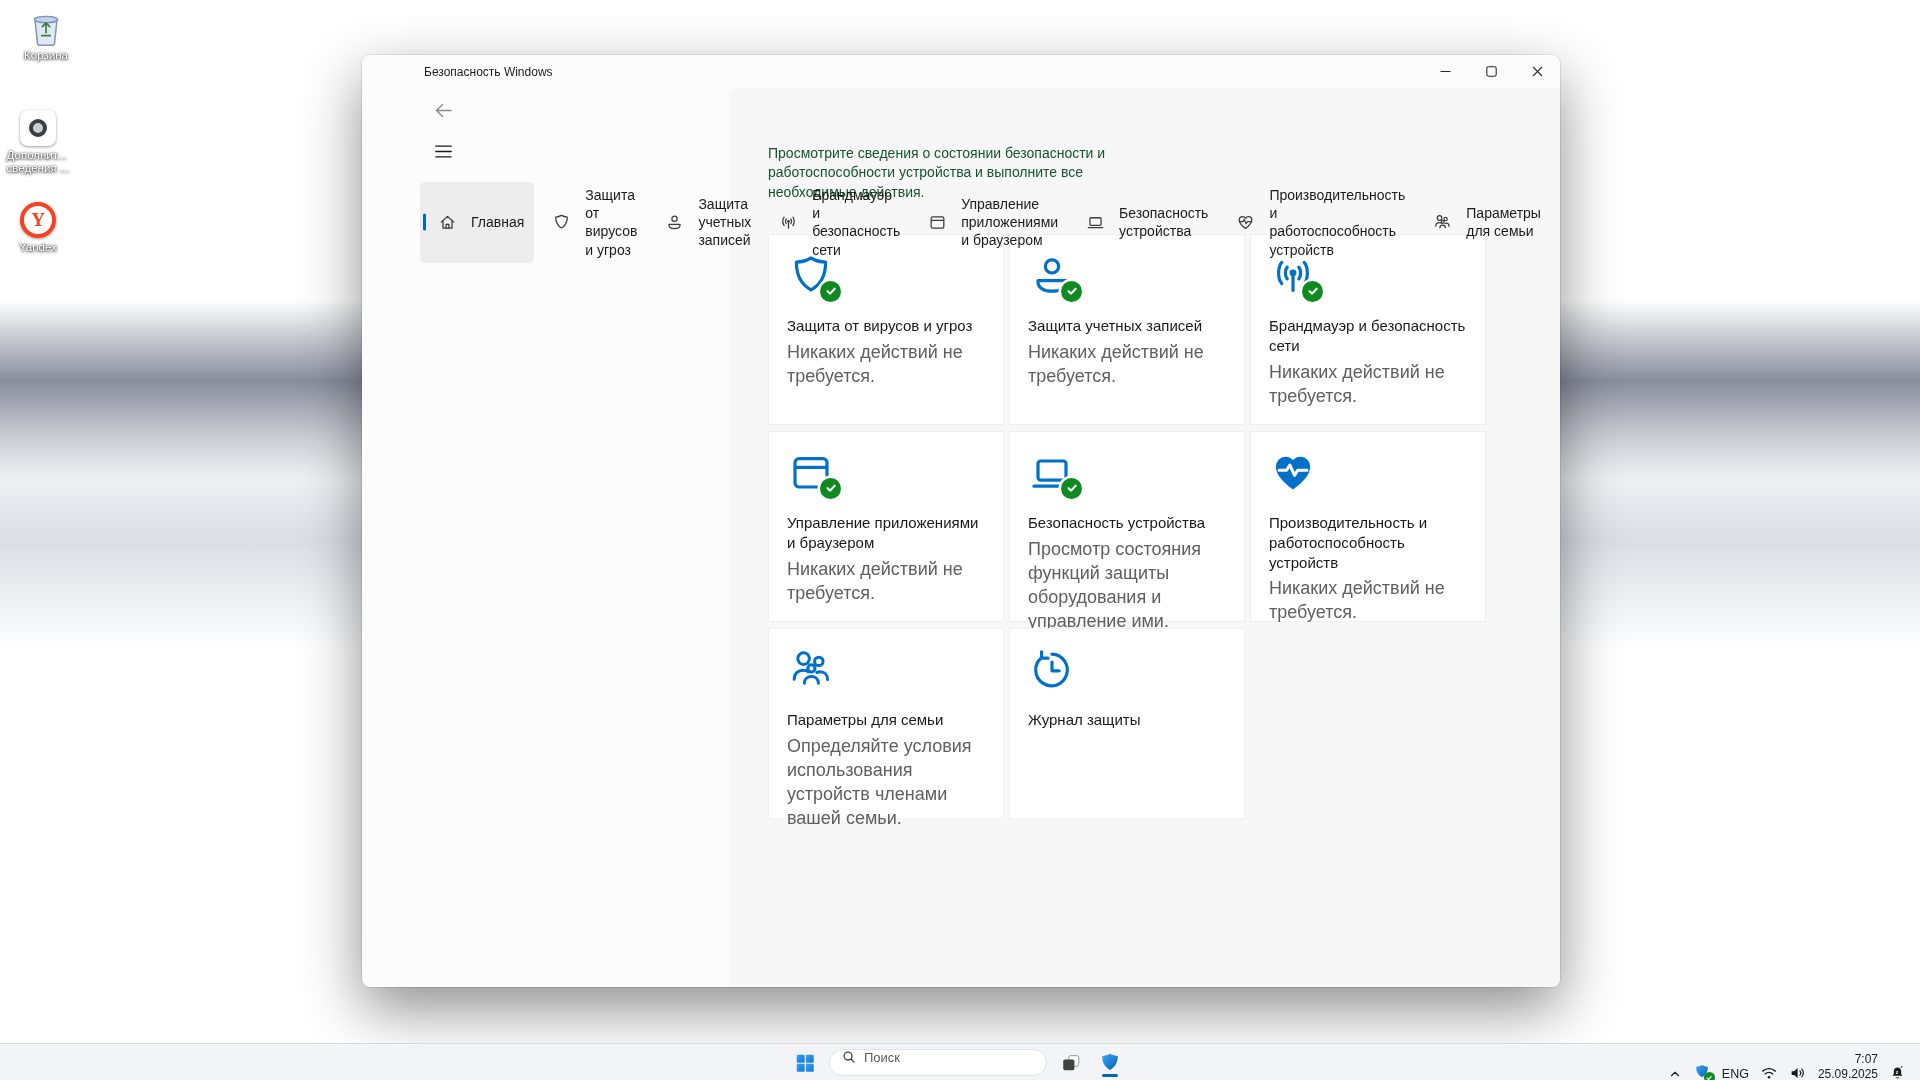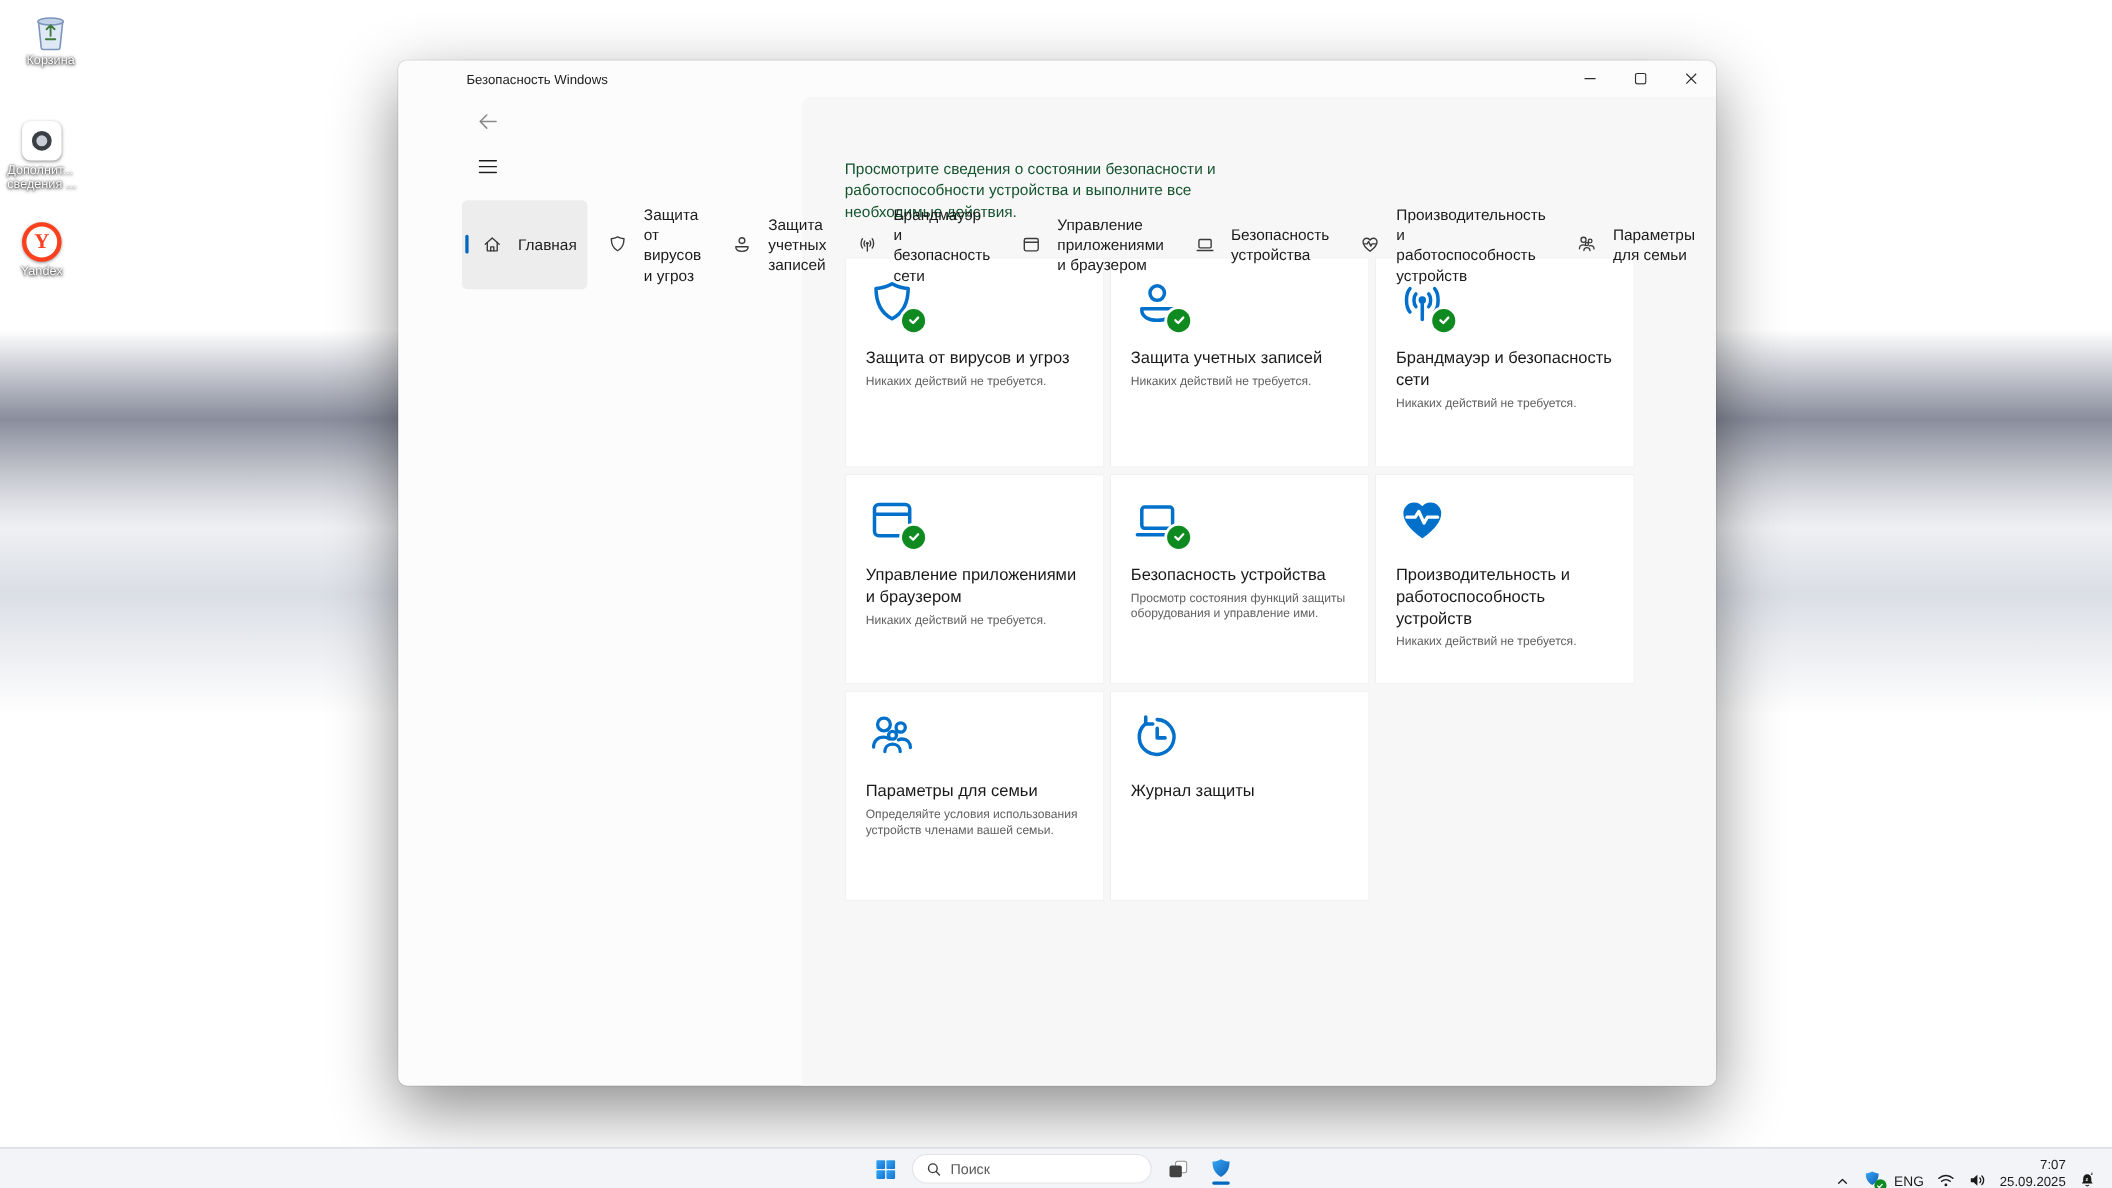--- a/index.html
+++ b/index.html
@@ -54,27 +54,27 @@
   
   .main { flex:1; background:#f7f7f8; border-top-left-radius:8px; padding:38px 0 0 39px; overflow:hidden; }
   .h1 { font-size:26px; font-weight:400; color:#191919; letter-spacing:.2px; }
   .sub { margin-top:18px; max-width:400px; font-size:14px; line-height:1.38; color:#14532d; }
   .cards { margin-top:32px; display:grid; grid-template-columns:repeat(3, 236px); grid-auto-rows:191px; gap:6px 5px; }
   .card { background:#fff; border:1px solid #f0f0f0; padding:17px 18px; cursor:default; }
   .card-icon { position:relative; width:48px; height:48px; color:#0070cb; }
   .card-icon svg.big { width:48px; height:48px; }
   .badge { position:absolute; right:-6px; bottom:-2px; width:21px; height:21px; border-radius:50%; background:#0e8a20; box-shadow:0 0 0 2.5px #fff; display:flex; align-items:center; justify-content:center; }
   .card-title { margin-top:16px; font-size:15px; line-height:1.32; color:#191919; }
-  .card-status { margin-top:4px; font-size:11px; line-height:1.34; color:#5f5f5f; }
+  .card-status { margin-top:4px; font-size:18px; line-height:1.34; color:#5f5f5f; }
 
   
   .taskbar { position:absolute; left:0; right:0; bottom:0; height:37px; background:rgba(241,243,246,.94); border-top:1px solid rgba(120,130,140,.25); }
   .tb-center { position:absolute; left:790px; top:0; height:37px; display:flex; align-items:center; gap:9px; }
   .tb-btn { height:30px; min-width:30px; display:flex; align-items:center; justify-content:center; border-radius:5px; }
-  .search-pill { width:218px; height:27px; background:#fff; border:1px solid #e1e3e6; border-radius:14px; display:flex; align-items:center; gap:8px; padding:0 12px; color:#444; }
+  .search-pill { width:218px; height:27px; background:#fff; border:1px solid #e1e3e6; border-radius:14px; display:flex; align-items:flex-start; gap:8px; padding:0 12px; color:#444; }
   .search-pill .ph { font-size:13px; color:#5a5a5a; }
   .app-active { position:relative; }
   .app-active::after { content:""; position:absolute; bottom:1px; left:50%; transform:translateX(-50%); width:16px; height:3px; border-radius:2px; background:#0067c0; }
   .tb-tray { position:absolute; right:14px; top:0; height:37px; display:flex; align-items:flex-end; gap:11px; color:#1b1b1b; }
   .lang { font-size:12.5px; }
   .clock { text-align:right; font-size:12px; line-height:1.2; }
 
   svg { display:block; }
   .sym { position:absolute; width:0; height:0; overflow:hidden; }
 </style>

